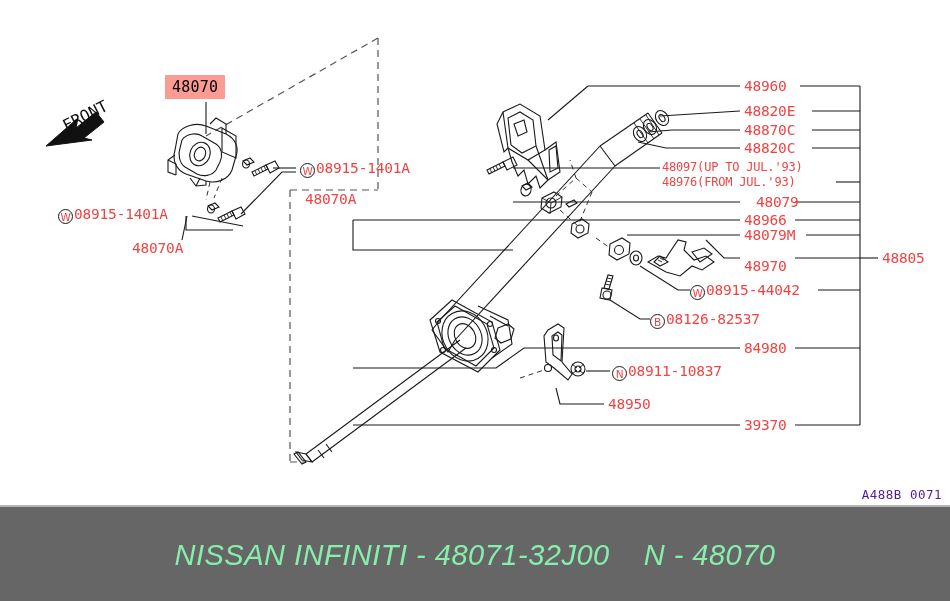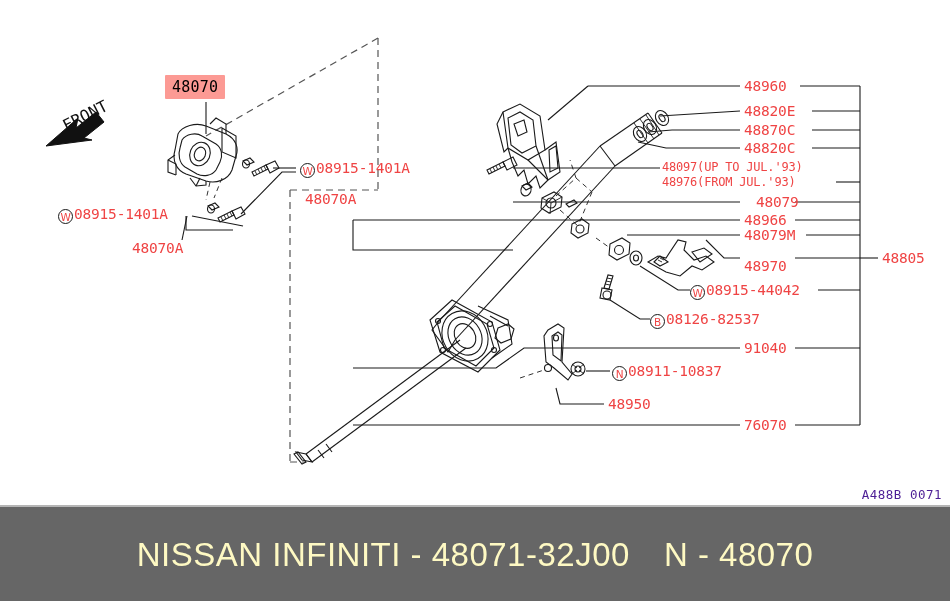--- a/index.html
+++ b/index.html
@@ -104,24 +104,25 @@
     position: absolute;
     left: 0; top: 0;
     width: 950px;
     height: 96px;
     display: flex;
     align-items: center;
     justify-content: center;
   }
   #footer-text {
     font-family: "Liberation Sans", sans-serif;
-    font-size: 33px;
-    color: #fef9c3;
+    font-size: 29px;
+    color: #86efac;
     letter-spacing: 0.5px;
     font-weight: 400;
+    font-style: italic;
   }
   #footer-text .gap {
     display: inline-block;
     width: 34px;
   }
 </style>
 </head>
 <body>
 
 <div id="page">
@@ -445,33 +446,33 @@
 
     <div class="lbl" style="left:690px; top:283px;">
       <span class="circ">W</span><span>08915-44042</span>
     </div>
 
     <div class="lbl" style="left:650px; top:312px;">
       <span class="circ">B</span><span>08126-82537</span>
     </div>
 
     <div class="lbl" style="left:744px; top:341px;">
-      <span>91040</span>
+      <span>84980</span>
     </div>
 
     <div class="lbl" style="left:612px; top:364px;">
       <span class="circ">N</span><span>08911-10837</span>
     </div>
 
     <div class="lbl" style="left:608px; top:397px;">
       <span>48950</span>
     </div>
 
     <div class="lbl" style="left:744px; top:418px;">
-      <span>76070</span>
+      <span>39370</span>
     </div>
 
     <div class="lbl" style="left:882px; top:251px;">
       <span>48805</span>
     </div>
 
     <div id="drawing-code">A488B 0071</div>
 
   </div>
 

